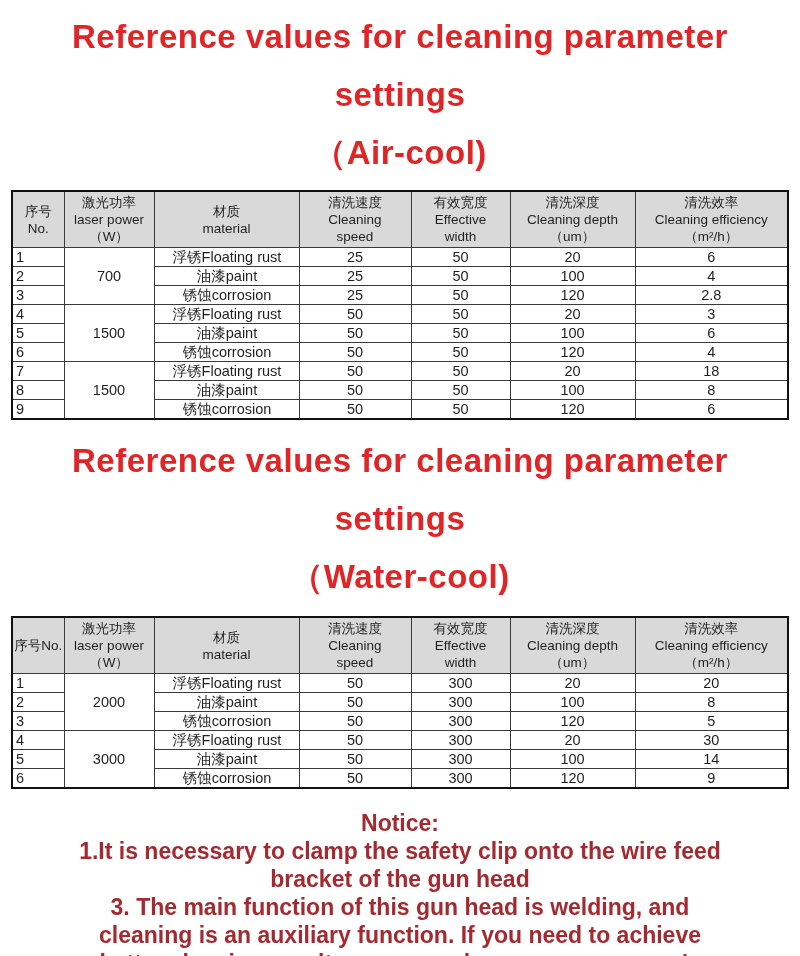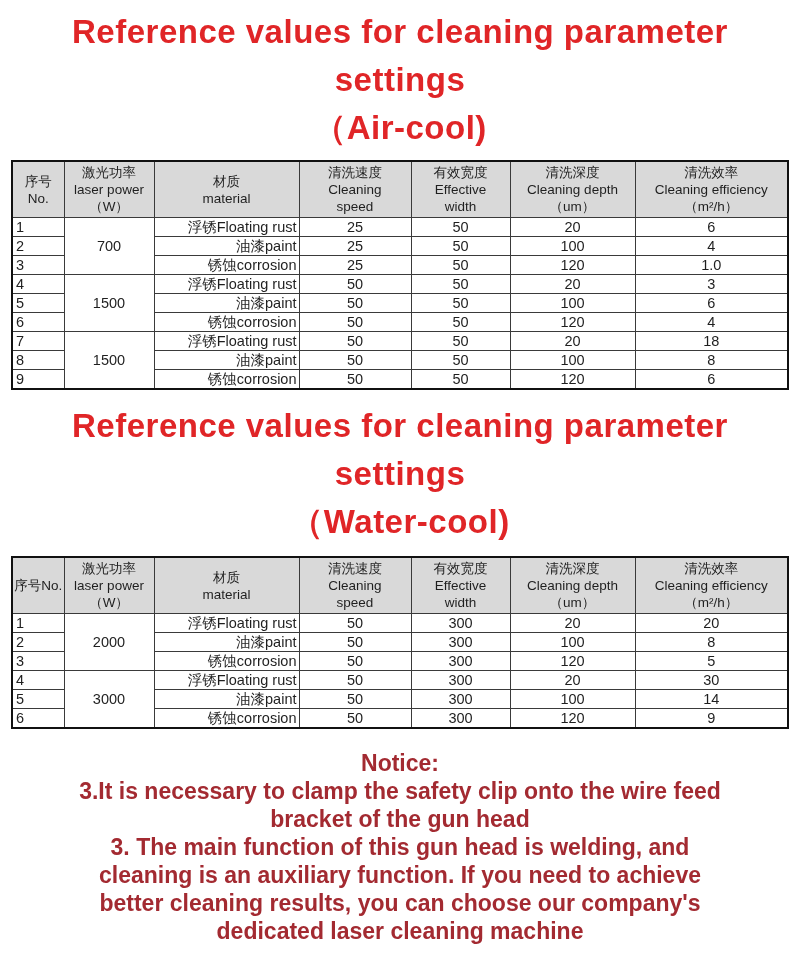--- a/index.html
+++ b/index.html
@@ -19,21 +19,21 @@
     color: var(--text);
     overflow: hidden;
   }
   .page { width: 800px; padding-top: 8px; }
 
   .title {
     white-space: pre-line;
     text-align: center;
     color: var(--title-red);
     font-size: 33px;
-    line-height: 48px;
+    line-height: 58px;
     font-weight: 800;
     letter-spacing: 0.5px;
   }
   .title.second { margin-top: 12px; }
 
   table.ref-table {
     border-collapse: collapse;
     table-layout: fixed;
     width: 776px;
     margin: 8px auto 0 auto;
@@ -57,21 +57,21 @@
   .ref-table thead tr { height: 56px; }
   .ref-table tbody tr { height: 19px; }
   .ref-table td {
     font-size: 14.5px;
     line-height: 18px;
     text-align: center;
     vertical-align: middle;
     padding: 0 2px;
   }
   .ref-table td.no { text-align: left; padding-left: 3px; }
-  .ref-table td.mat { text-align: right; padding-left: 3px; white-space: nowrap; }
+  .ref-table td.mat { text-align: center; padding-left: 3px; white-space: nowrap; }
 
   .notice {
     margin-top: 20px;
     text-align: center;
     color: var(--notice-red);
     font-weight: 700;
     font-size: 23px;
     line-height: 28px;
   }
   .notice-heading, .notice-item { white-space: pre-line; }
@@ -135,21 +135,21 @@
         <td>50</td>
         <td>100</td>
         <td>4</td>
       </tr>
       <tr>
         <td class="no">3</td>
         <td class="mat">锈蚀corrosion</td>
         <td>25</td>
         <td>50</td>
         <td>120</td>
-        <td>1.0</td>
+        <td>2.8</td>
       </tr>
       <tr>
         <td class="no">4</td>
         <td class="power" rowspan="3">1500</td>
         <td class="mat">浮锈Floating rust</td>
         <td>50</td>
         <td>50</td>
         <td>20</td>
         <td>3</td>
       </tr>
@@ -282,21 +282,21 @@
         <td>50</td>
         <td>300</td>
         <td>120</td>
         <td>9</td>
       </tr>
     </tbody>
   </table>
 
   <div class="notice">
     <div class="notice-heading">Notice:</div>
-    <div class="notice-item">3.It is necessary to clamp the safety clip onto the wire feed
+    <div class="notice-item">1.It is necessary to clamp the safety clip onto the wire feed
 bracket of the gun head</div>
     <div class="notice-item">3. The main function of this gun head is welding, and
 cleaning is an auxiliary function. If you need to achieve
 better cleaning results, you can choose our company's
 dedicated laser cleaning machine</div>
   </div>
 
 </div>
 
 </body></html>

